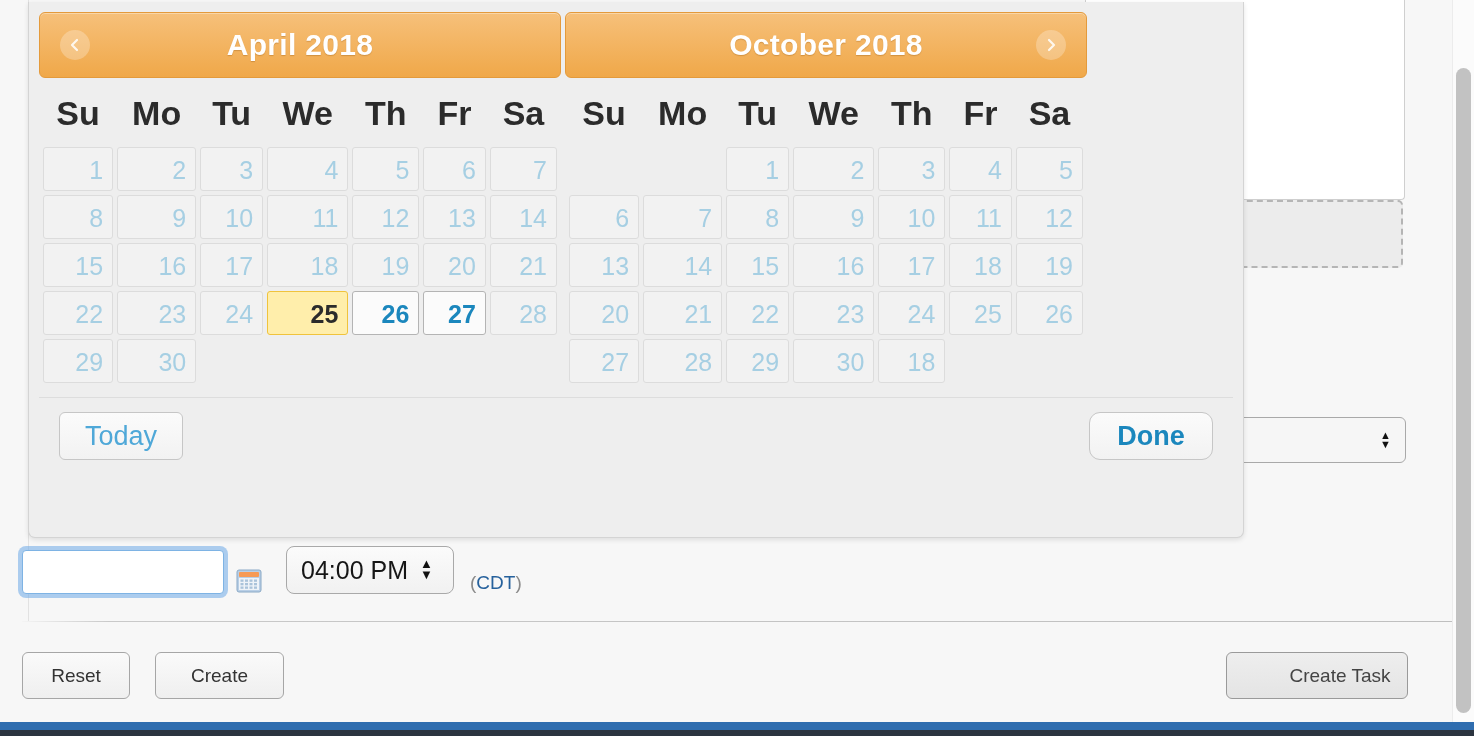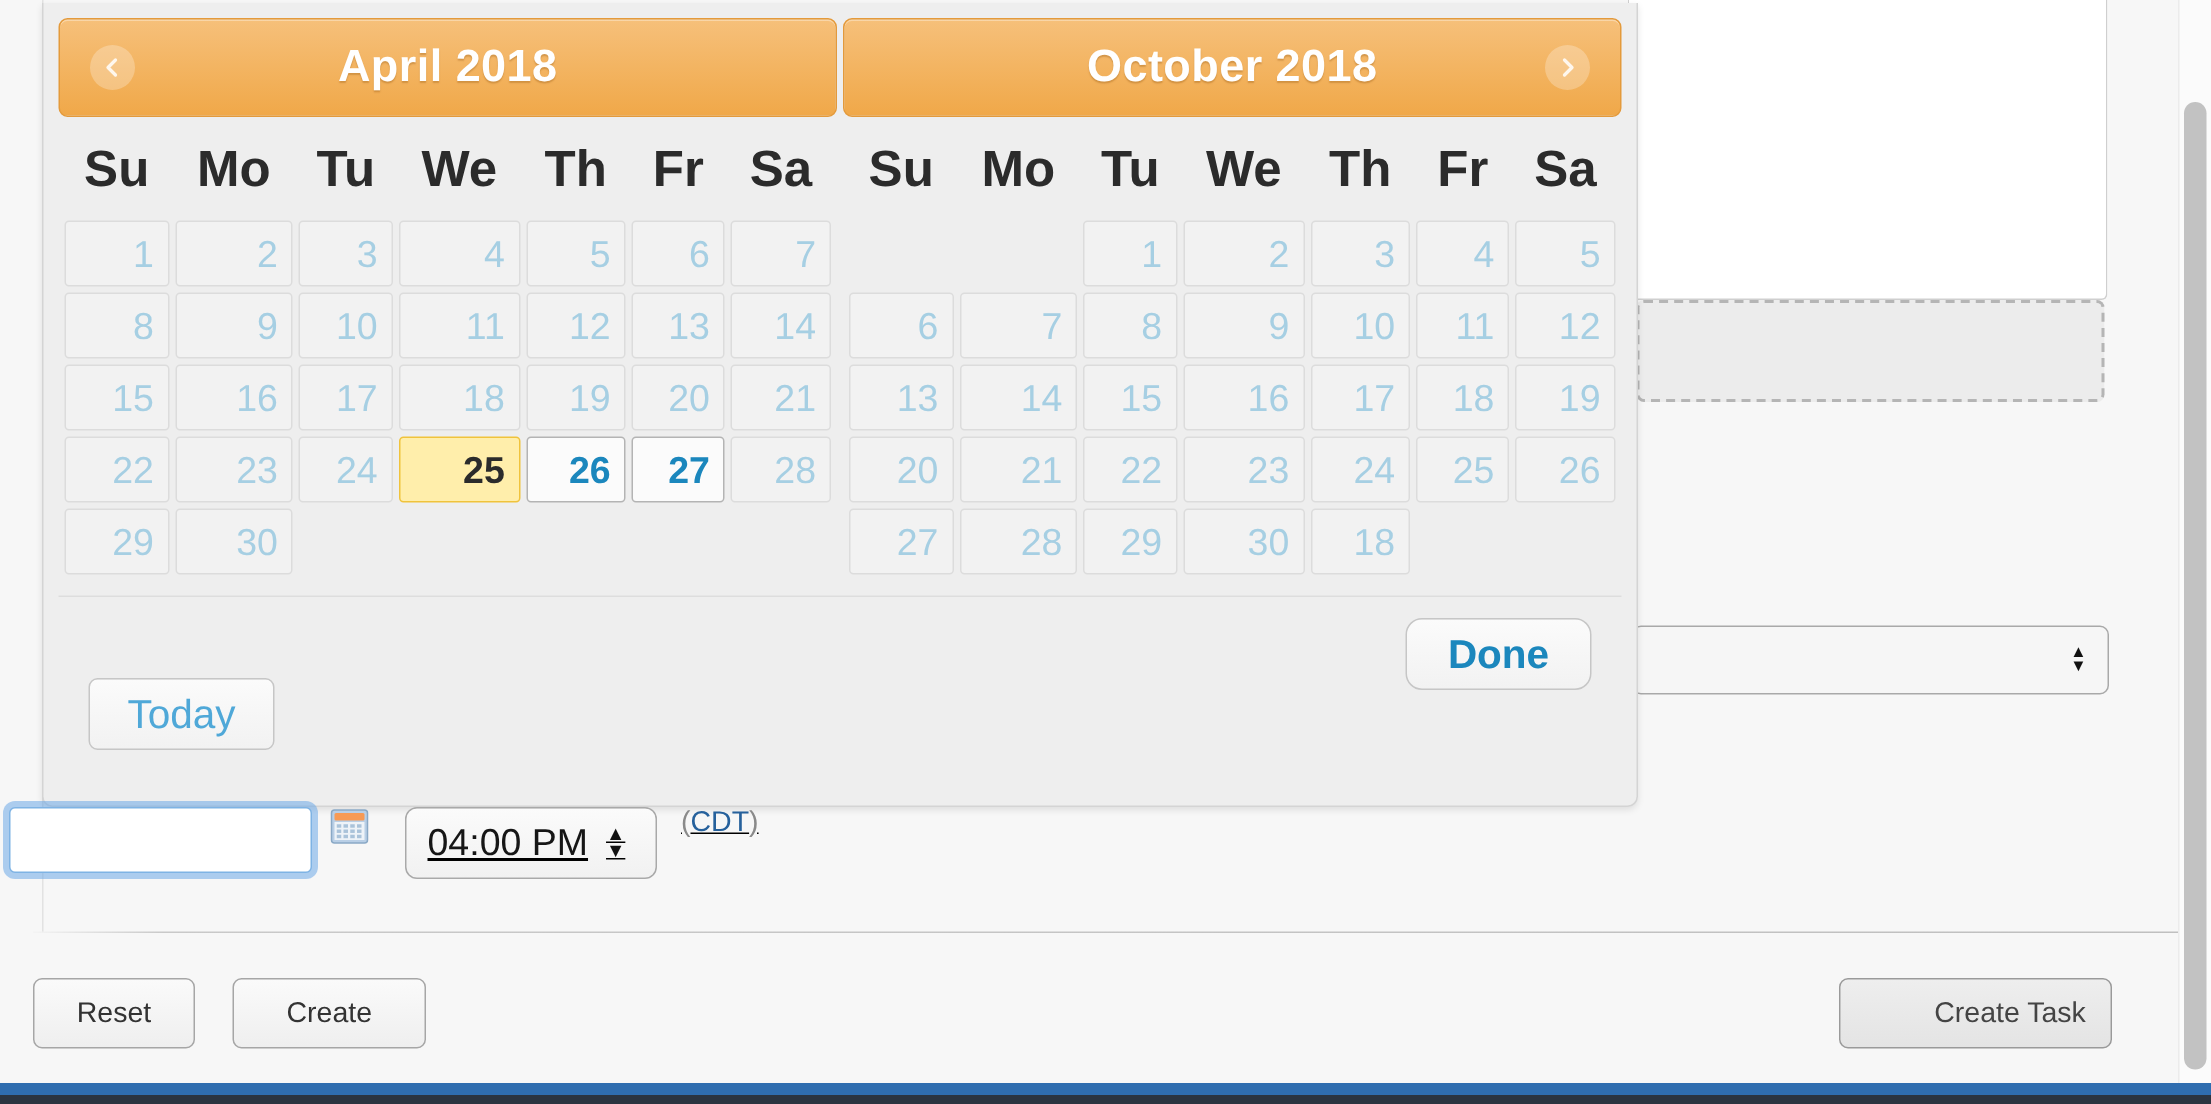--- a/index.html
+++ b/index.html
@@ -112,21 +112,21 @@
     position: absolute;
     right: 3px; top: 68px; width: 15px; height: 645px;
     background: #c2c2c2;
     border-radius: 8px;
   }
 
   
   #datepicker {
     position: absolute;
     left: 28px; top: 2px;
-    width: 1064px; height: 536px;
+    width: 1216px; height: 536px;
     background: #eeeeee;
     border: 1px solid #d4d4d4;
     border-top: none;
     border-radius: 0 0 7px 7px;
     box-sizing: border-box;
     box-shadow: 0 2px 5px rgba(0,0,0,.10);
     padding: 10px;
   }
   .dp-months { display: flex; gap: 0; position: relative; }
   .dp-month { width: 522px; }
@@ -229,31 +229,30 @@
     background: linear-gradient(to bottom, #fbfbfb 0%, #f2f2f2 100%);
     border: 1px solid #c6c6c6;
     border-radius: 6px;
     color: #4fa8d8;
     font-size: 27px;
     font-family: "Liberation Sans", sans-serif;
     display: flex; align-items: center; justify-content: center;
     box-sizing: border-box;
     cursor: pointer;
   }
-  #today-button { left: 20px; margin-top: 40px; }
+  #today-button { left: 20px; }
   #done-button  { right: 20px; color: #1b87bd; font-weight: bold; border-radius: 11px; }
 
   
   .dt-row {
     position: absolute;
-    left: 6px; top: 538px;
+    left: 22px; top: 538px;
     display: flex;
-    align-items: flex-start;
+    align-items: flex-end;
     height: 56px;
-    text-decoration: underline;
   }
   #date-input {
     width: 202px; height: 44px;
     background: #ffffff;
     border: 1px solid #7eb3e4;
     border-radius: 4px;
     outline: none;
     box-shadow: 0 0 0 4px rgba(110,170,232,.55);
     font-size: 20px;
     padding: 0 8px;

